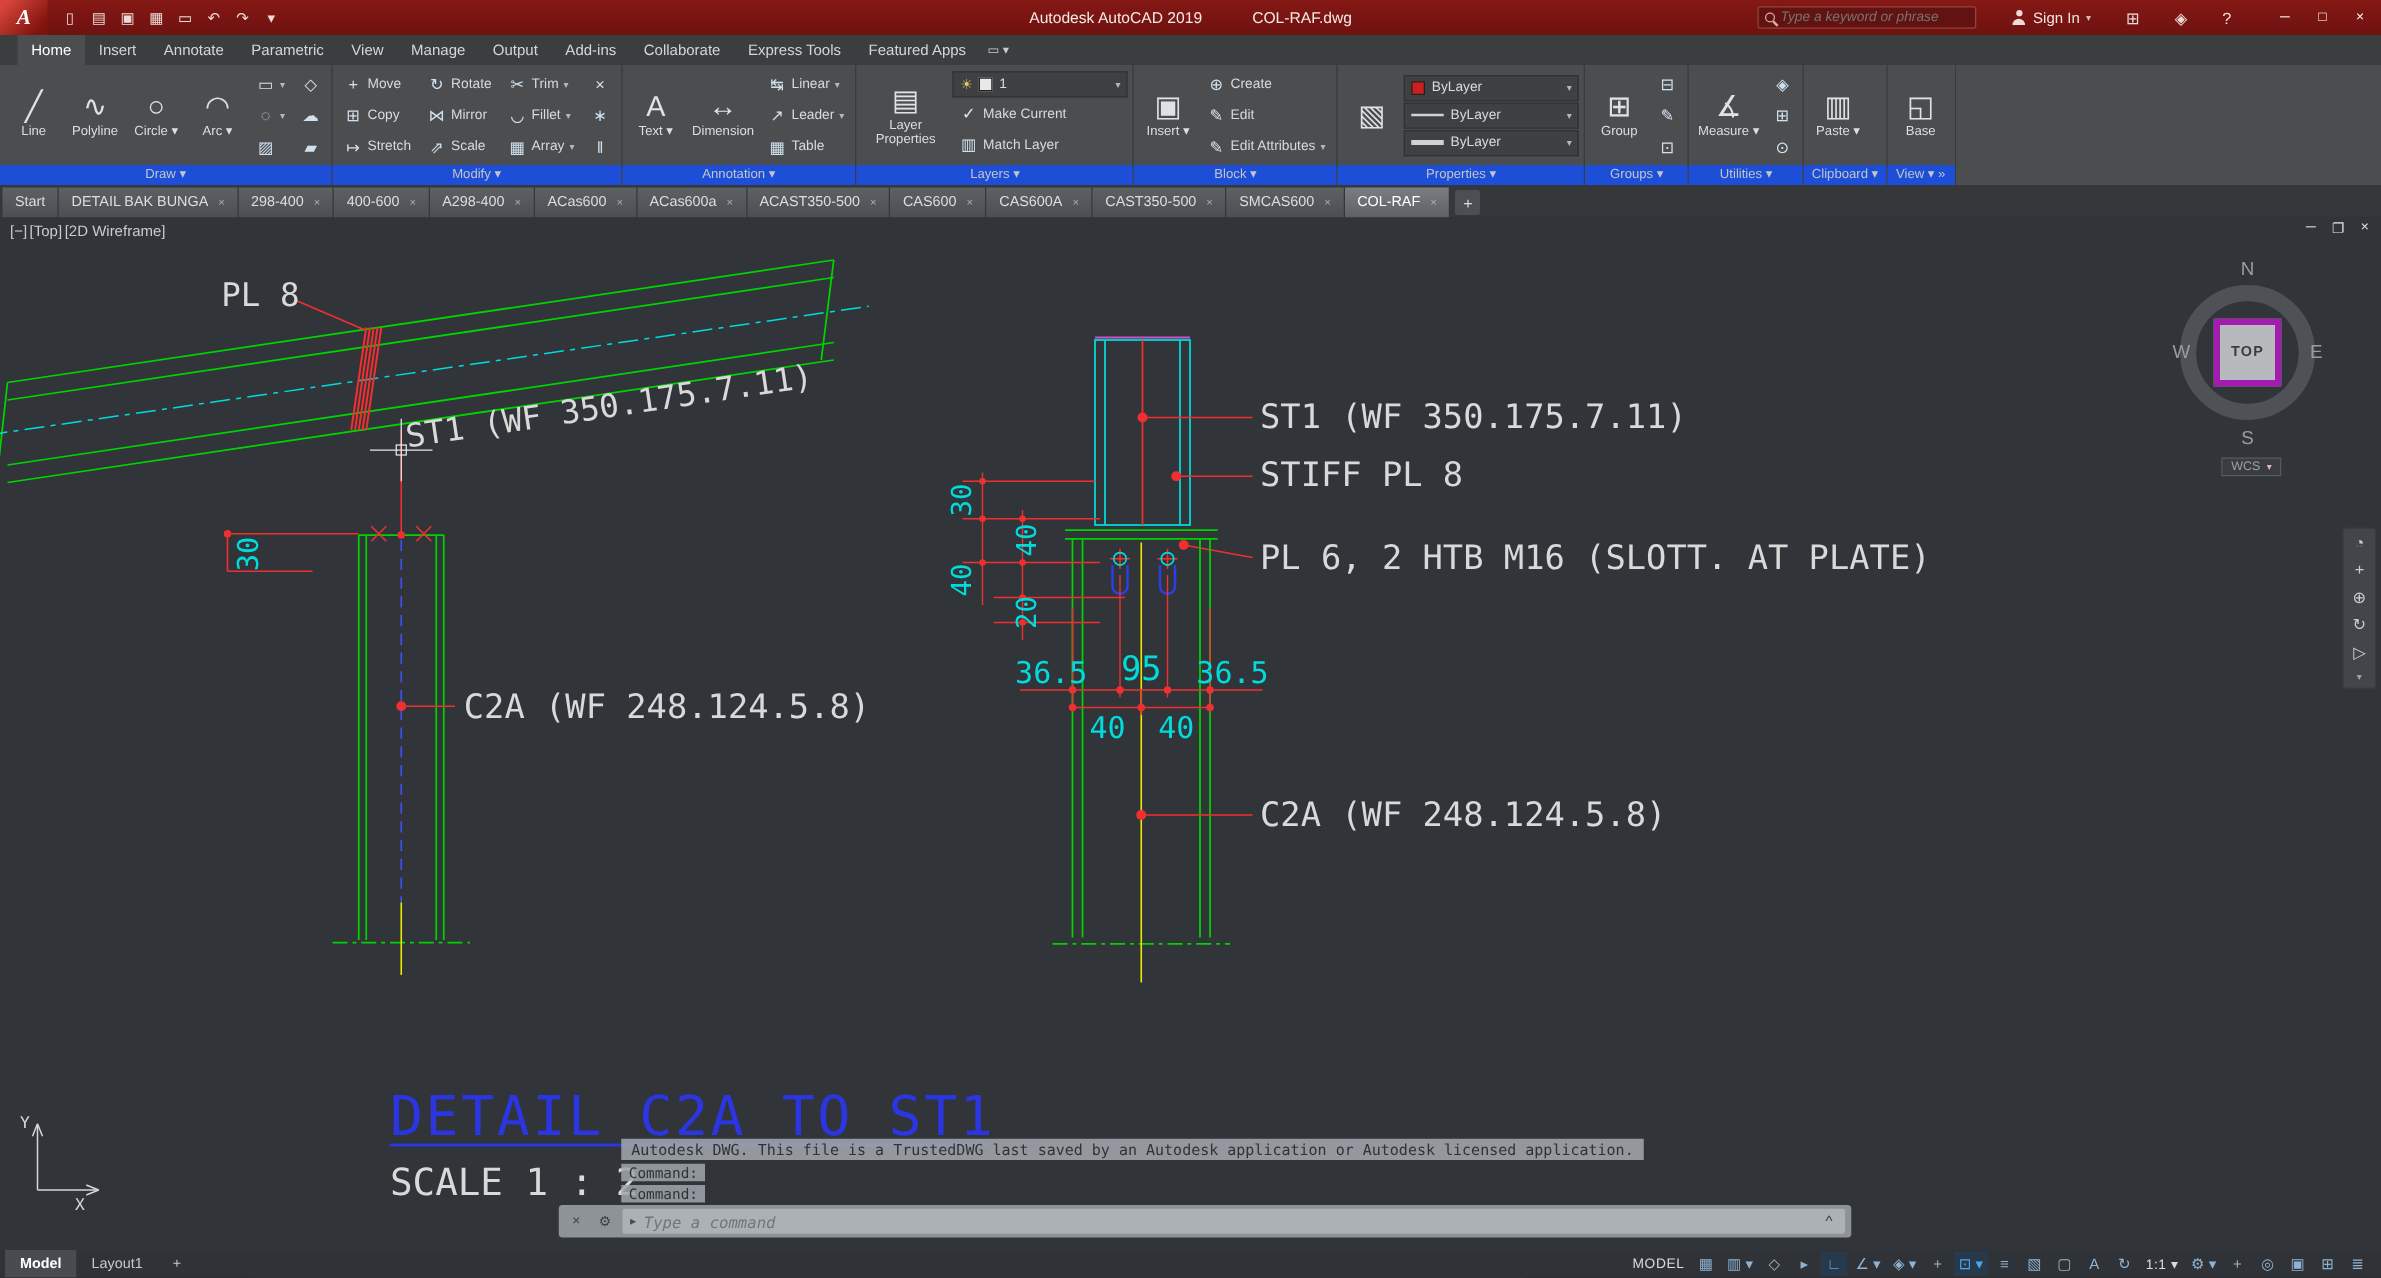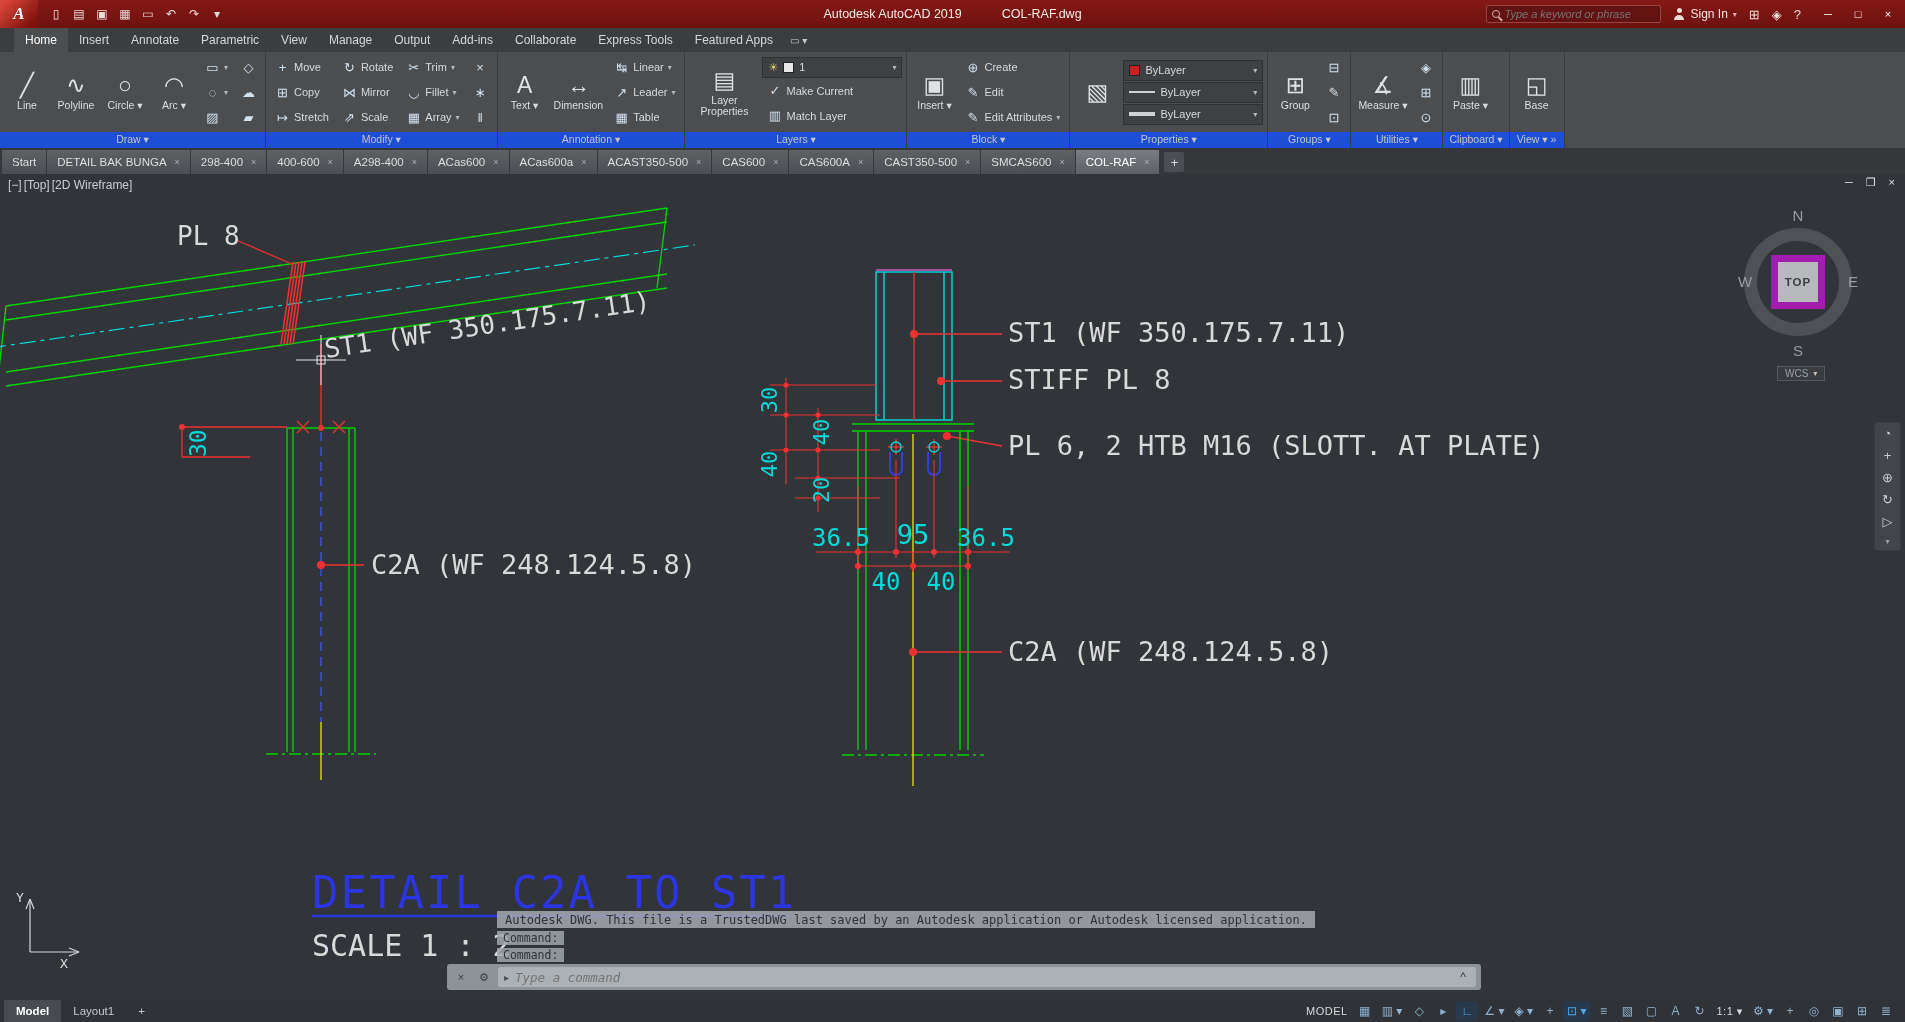--- a/index.html
+++ b/index.html
@@ -6,21 +6,21 @@
   html,body{width:1905px;height:1022px;overflow:hidden;}
   body{font-family:"Liberation Sans",sans-serif;background:#2b2d30;-webkit-font-smoothing:antialiased;}
   #app{width:1905px;height:1022px;display:flex;flex-direction:column;position:relative;}
 
   
   .titlebar{flex:0 0 28px;height:28px;background:linear-gradient(#851814,#6e1210);display:flex;align-items:center;color:#f0e4e2;position:relative;}
   .logo{width:38px;height:28px;background:linear-gradient(135deg,#d8453a 10%,#7e120c 85%);display:flex;align-items:center;justify-content:center;font-weight:bold;font-size:17px;color:#fff;font-family:"Liberation Serif",serif;font-style:italic;}
   .qat{display:flex;align-items:center;gap:3px;padding:0 8px;}
   .qat-btn{width:20px;height:20px;display:flex;align-items:center;justify-content:center;font-size:12px;color:#ecdbd8;}
   .app-title{position:absolute;left:50%;transform:translateX(-50%);font-size:12.5px;color:#f3e9e7;display:flex;gap:40px;white-space:nowrap;}
-  .tb-right{margin-left:auto;display:flex;align-items:center;gap:12px;padding-right:2px;}
+  .tb-right{margin-left:auto;display:flex;align-items:center;gap:28px;padding-right:2px;}
   .search-box{width:175px;height:18px;background:#621210;border:1px solid #94433d;border-radius:2px;display:flex;align-items:center;padding:0 5px;gap:4px;}
   .mag{width:8px;height:8px;border:1.5px solid #d9aea8;border-radius:50%;position:relative;flex:0 0 auto;}
   .mag:after{content:"";position:absolute;width:5px;height:1.5px;background:#d9aea8;transform:rotate(45deg);right:-4px;bottom:-2px;}
   .search-box input{flex:1;background:transparent;border:none;outline:none;font-style:italic;color:#d9aea8;font-size:11px;font-family:"Liberation Sans",sans-serif;}
   .signin{display:flex;align-items:center;gap:5px;font-size:12px;color:#f0e4e2;}
   .person{width:12px;height:12px;position:relative;}
   .person:before{content:"";position:absolute;left:3.5px;top:0;width:5px;height:5px;border-radius:50%;background:#ecdbd8;}
   .person:after{content:"";position:absolute;left:1px;top:6.5px;width:10px;height:5px;border-radius:5px 5px 0 0;background:#ecdbd8;}
   .tiny-caret{font-size:8px;color:#d9bab5;}
   .tb-ic{font-size:13px;color:#ecdbd8;}
@@ -66,21 +66,21 @@
   svg.cad text{font-family:"DejaVu Sans Mono",monospace;}
   .t-gray{fill:#d9d9d9;}
   .t-cyan{fill:#00dcdc;}
   .t-blue{fill:#2b35e0;}
 
   .vp-label{position:absolute;left:8px;top:4px;font-size:12px;color:#c9cdd1;display:flex;gap:2px;}
   .vp-winctl{position:absolute;right:10px;top:2px;display:flex;gap:13px;color:#e3e6e8;font-size:11px;}
 
   .viewcube{position:absolute;left:1733px;top:28px;width:130px;height:186px;}
   .vc-ring{position:absolute;left:11px;top:26px;width:108px;height:108px;border-radius:50%;border:13px solid rgba(125,129,133,.38);}
-  .vc-top{position:absolute;left:38px;top:53px;width:54px;height:54px;background:#b6babd;border:7px solid #a21caf;display:flex;align-items:center;justify-content:center;font-size:11.5px;font-weight:bold;color:#3a3e42;letter-spacing:1px;}
+  .vc-top{position:absolute;left:38px;top:53px;width:54px;height:54px;background:#b6babd;border:5px solid #a21caf;display:flex;align-items:center;justify-content:center;font-size:11.5px;font-weight:bold;color:#3a3e42;letter-spacing:1px;}
   .vc-letter{position:absolute;color:#989da2;font-size:15px;}
   .vc-n{left:0;right:0;top:5px;text-align:center;}
   .vc-s{left:0;right:0;top:140px;text-align:center;}
   .vc-w{left:5px;top:71px;}
   .vc-e{right:5px;top:71px;}
   .wcs-chip{position:absolute;left:44px;top:164px;padding:1px 7px;font-size:10px;color:#9aa0a5;background:rgba(62,66,70,.65);border:1px solid #55595d;display:flex;gap:5px;align-items:center;}
 
   .navbar{position:absolute;left:1874px;top:248px;width:27px;background:rgba(72,76,80,.78);border:1px solid #3a3d40;border-radius:3px;display:flex;flex-direction:column;align-items:center;padding:4px 0;gap:8px;}
   .nav-btn{color:#c9ced2;font-size:13px;line-height:14px;}
   .nav-caret{color:#9fa4a8;font-size:8px;}

